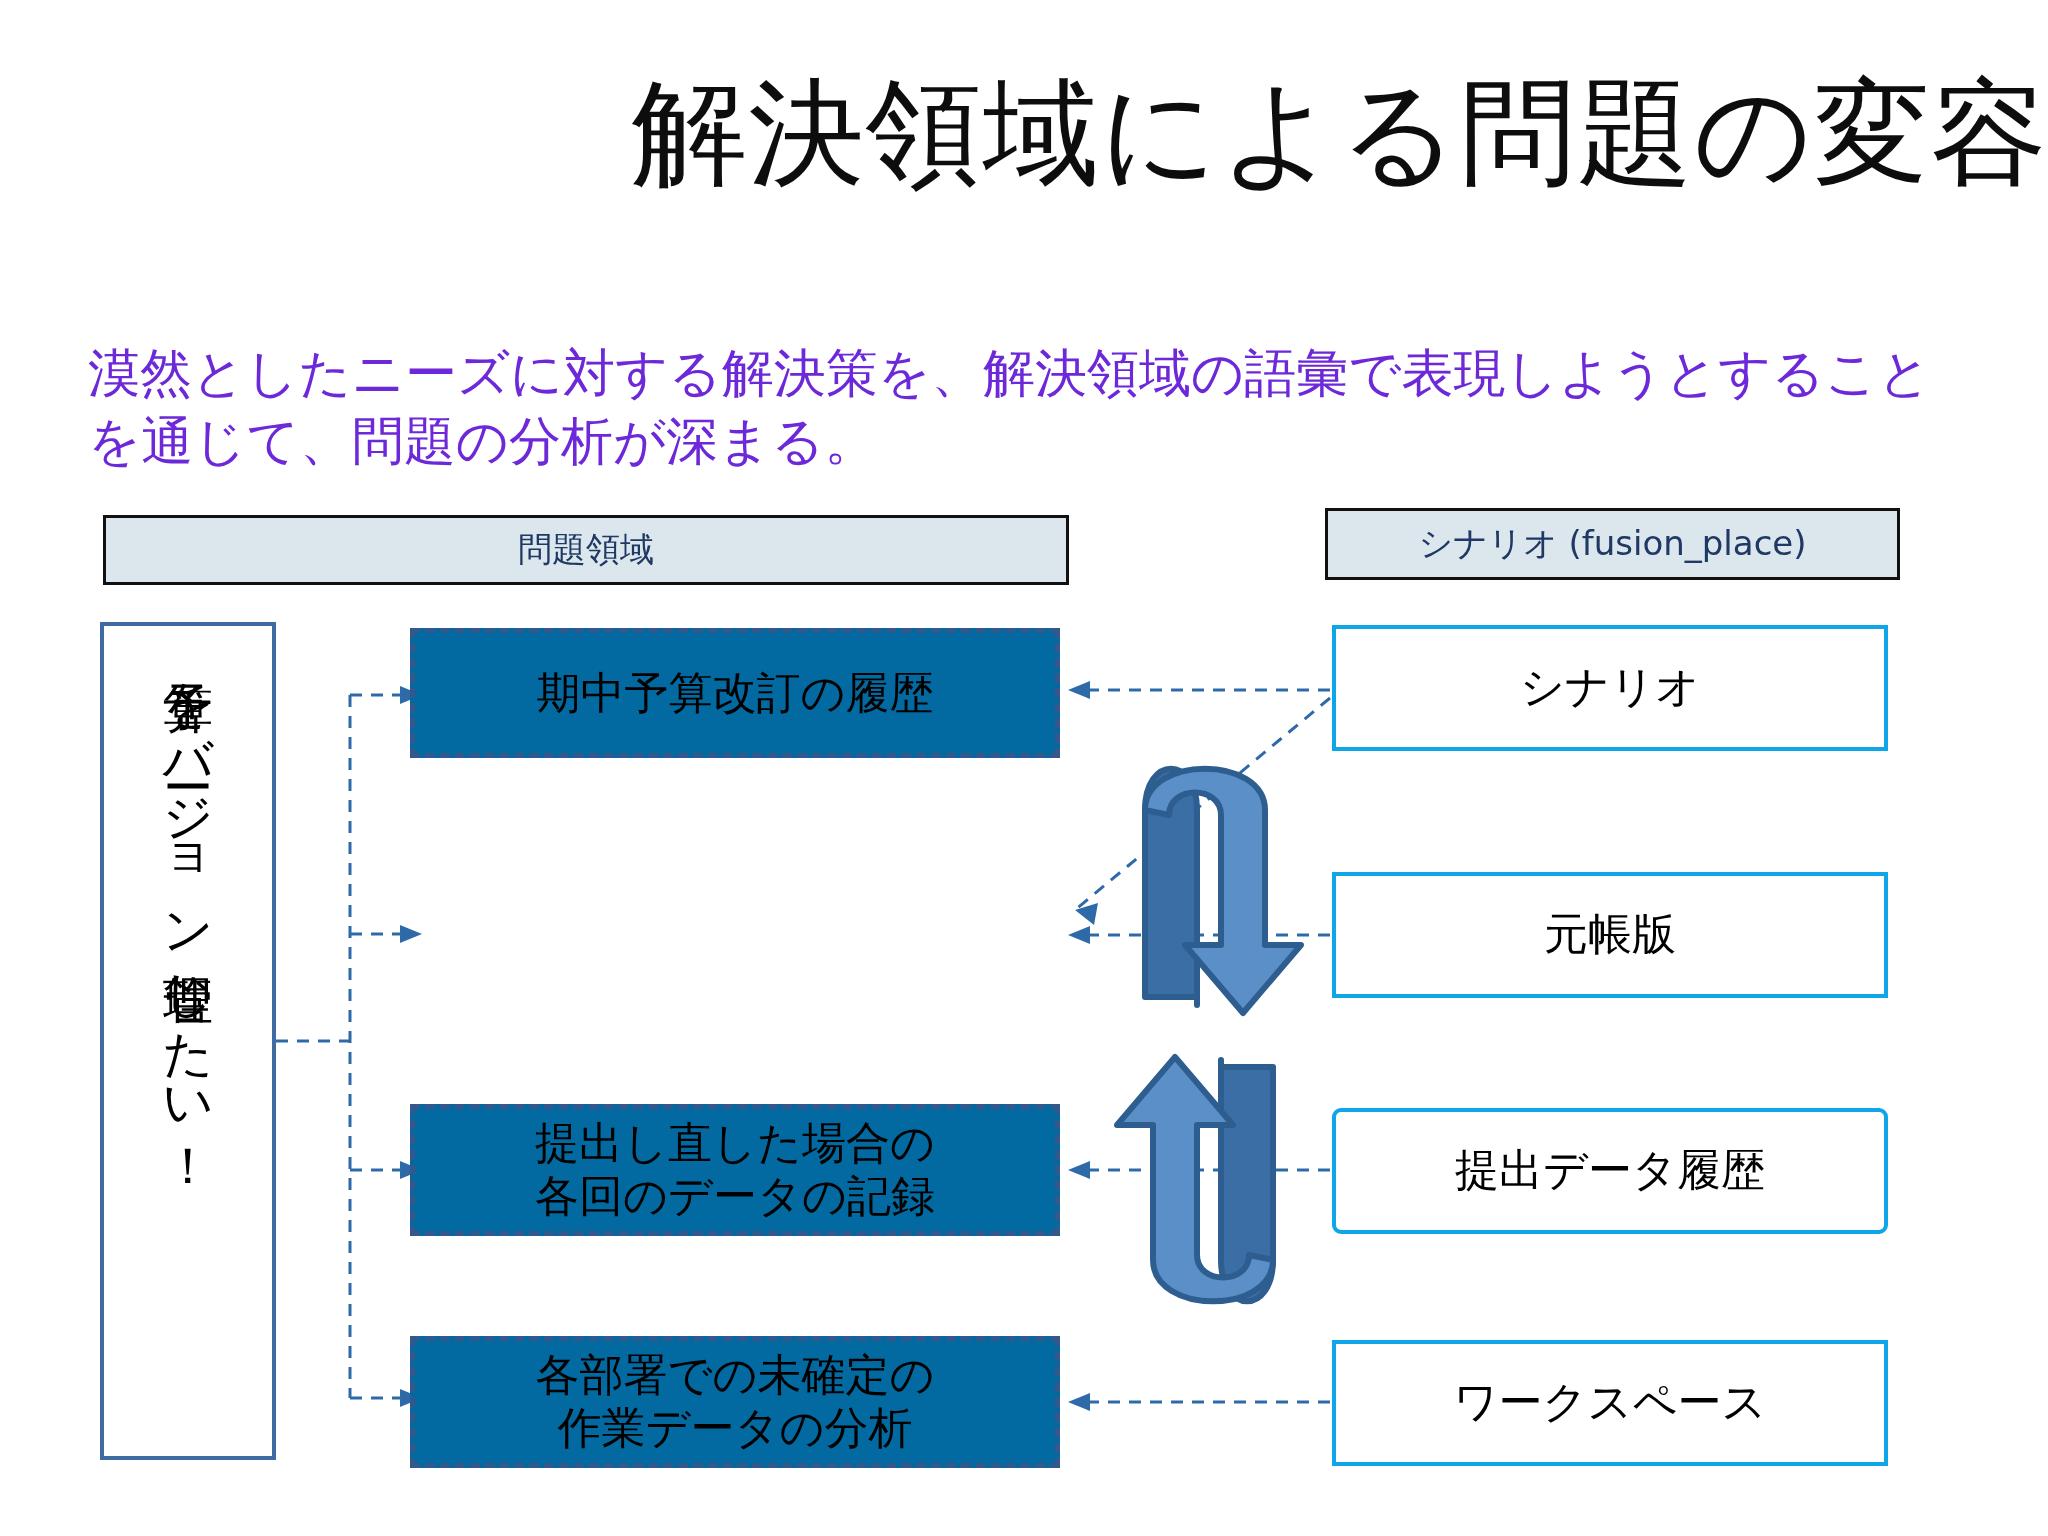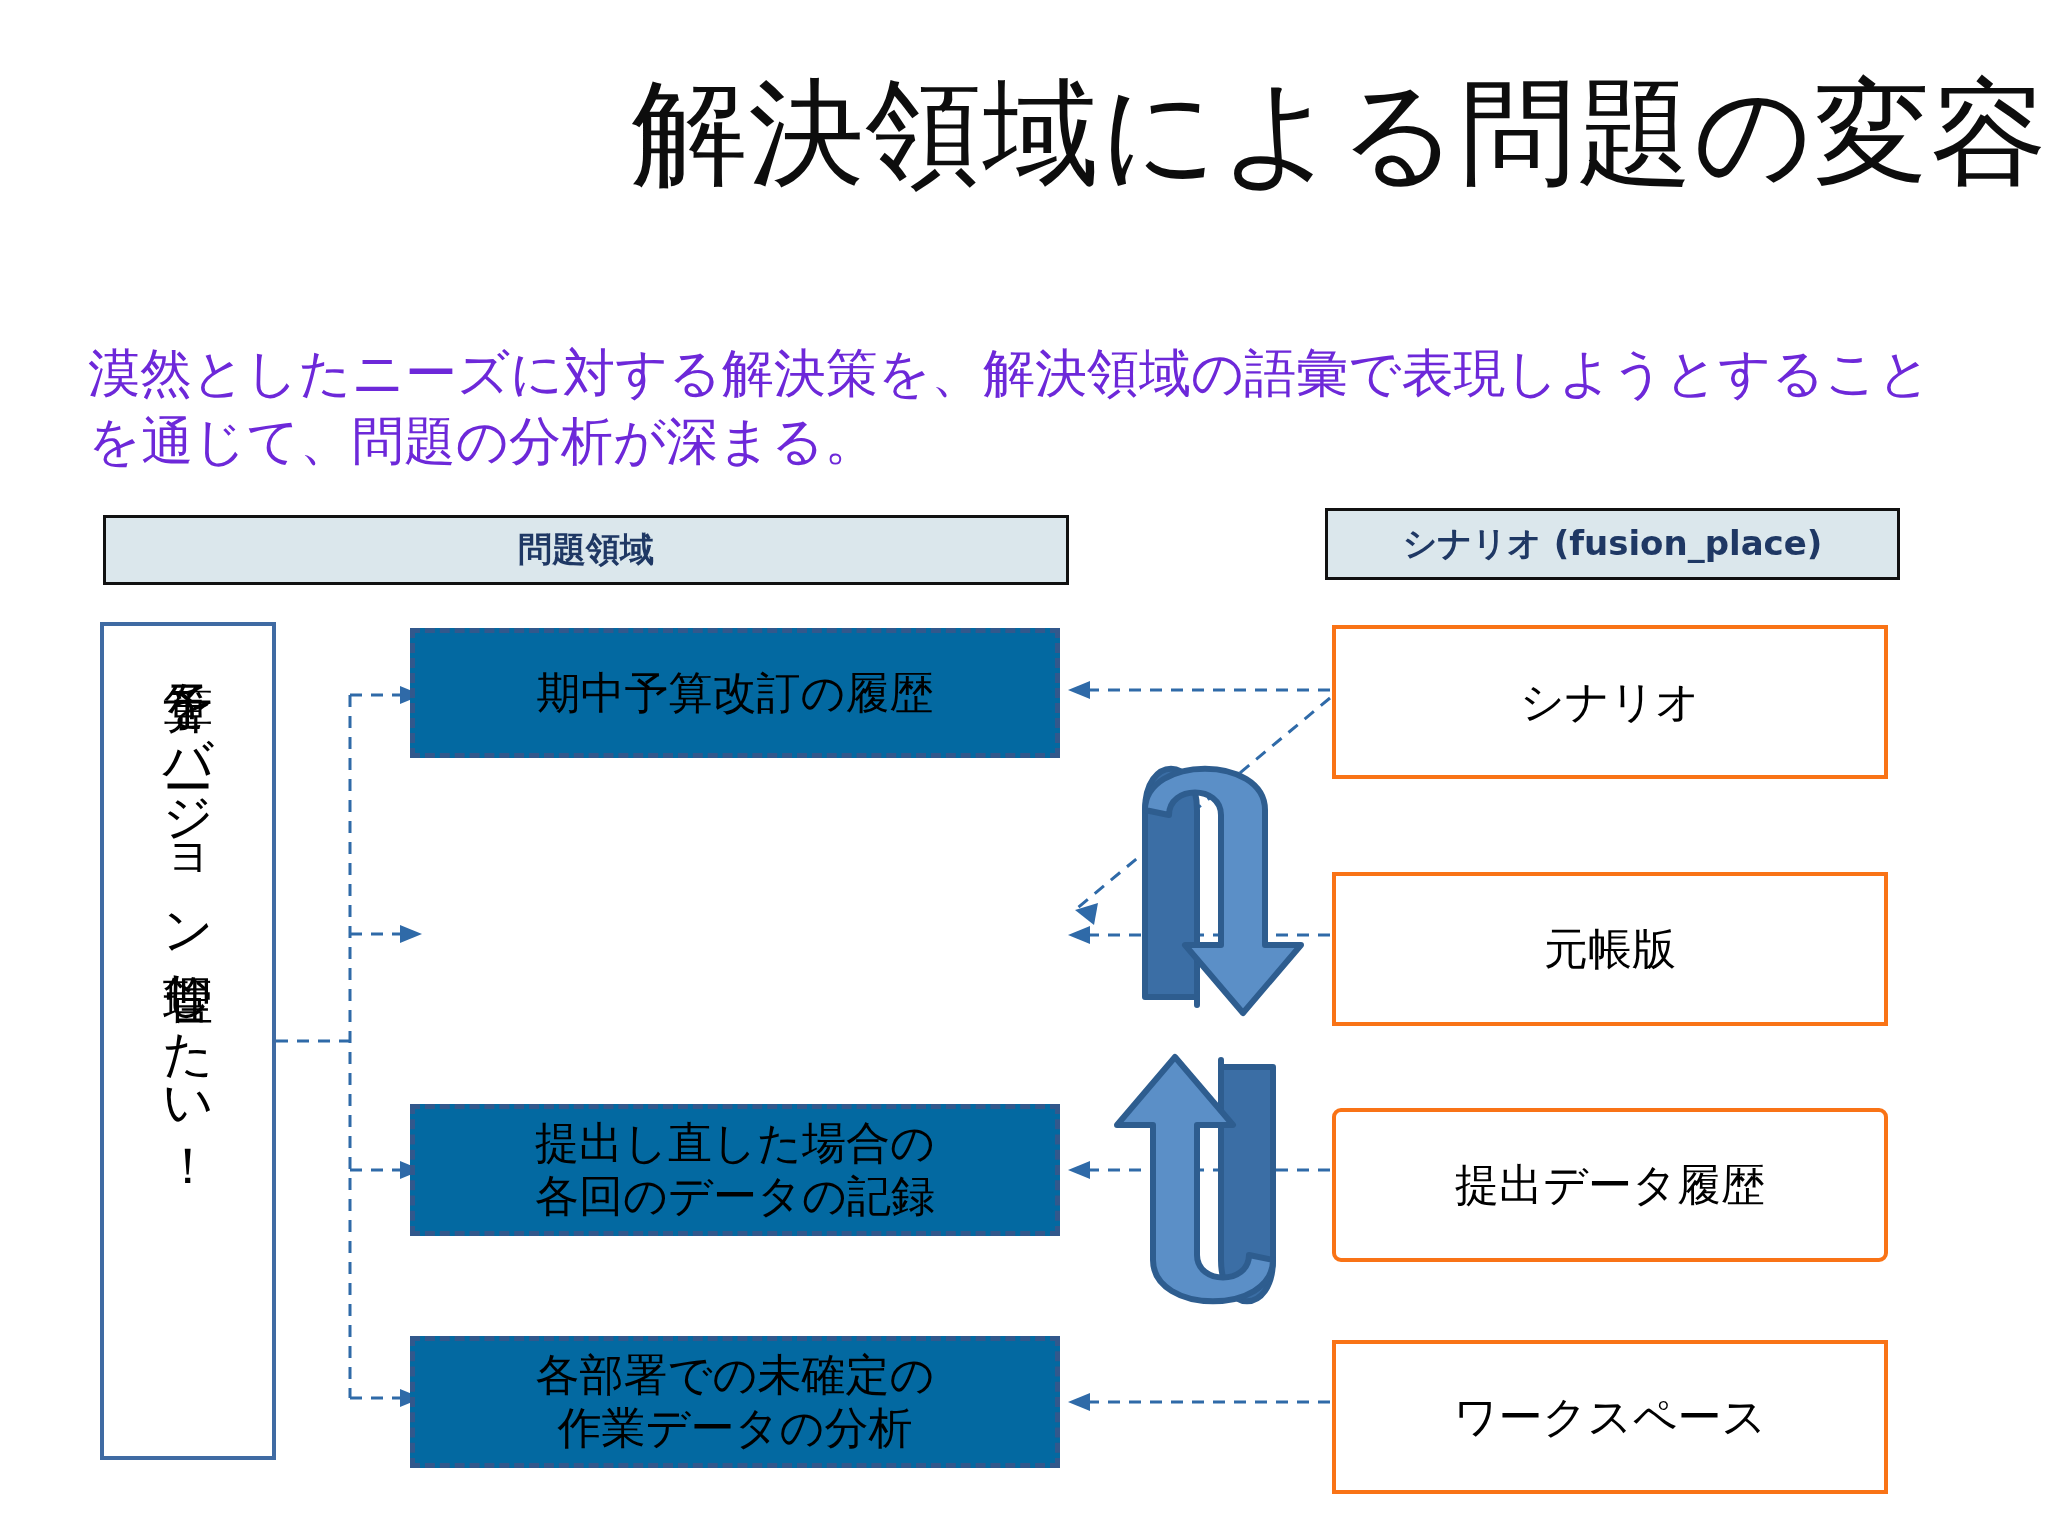--- a/index.html
+++ b/index.html
@@ -25,21 +25,21 @@
   }
   .lead .l2{display:block;}
 
   
   .hdr{
     position:absolute;
     background:#dbe7ec;
     border:3px solid #111;
     box-sizing:border-box;
     display:flex;align-items:center;justify-content:center;
-    font-weight:700;color:#1f3864;
+    font-weight:400;color:#1f3864;
   }
   #hdr-problem{left:103px;top:515px;width:966px;height:70px;font-size:34px;}
   #hdr-solution{left:1325px;top:508px;width:575px;height:72px;font-size:34px;}
 
   
   #need-box{
     position:absolute;left:100px;top:622px;width:176px;height:838px;
     border:4px solid #3f6ba3;background:#fff;box-sizing:border-box;
     display:flex;align-items:flex-start;justify-content:center;
   }
@@ -56,24 +56,24 @@
     display:flex;align-items:center;justify-content:center;text-align:center;
     font-size:44px;line-height:1.20;color:#000;
   }
   #pbox-0{top:628px;height:130px;}
   #pbox-1{top:868px;height:132px;}
   #pbox-2{top:1104px;height:132px;}
   #pbox-3{top:1336px;height:132px;}
 
   
   .sbox{
-    position:absolute;left:1332px;width:556px;height:154px;
-    border:4px solid #f97316;background:#fff;box-sizing:border-box;
+    position:absolute;left:1332px;width:556px;height:126px;
+    border:4px solid #0ea5e9;background:#fff;box-sizing:border-box;
     display:flex;align-items:center;justify-content:center;
-    font-size:44px;line-height:1.2;color:#000;
+    font-size:44px;line-height:1.2;color:#000;font-family:Liberation Serif, serif;
   }
   #sbox-0{top:625px;}
   #sbox-1{top:872px;}
   #sbox-2{top:1108px;border-radius:9px;}
   #sbox-3{top:1340px;}
 
   
   #links{position:absolute;left:0;top:0;width:2048px;height:1536px;pointer-events:none;}
 
   

